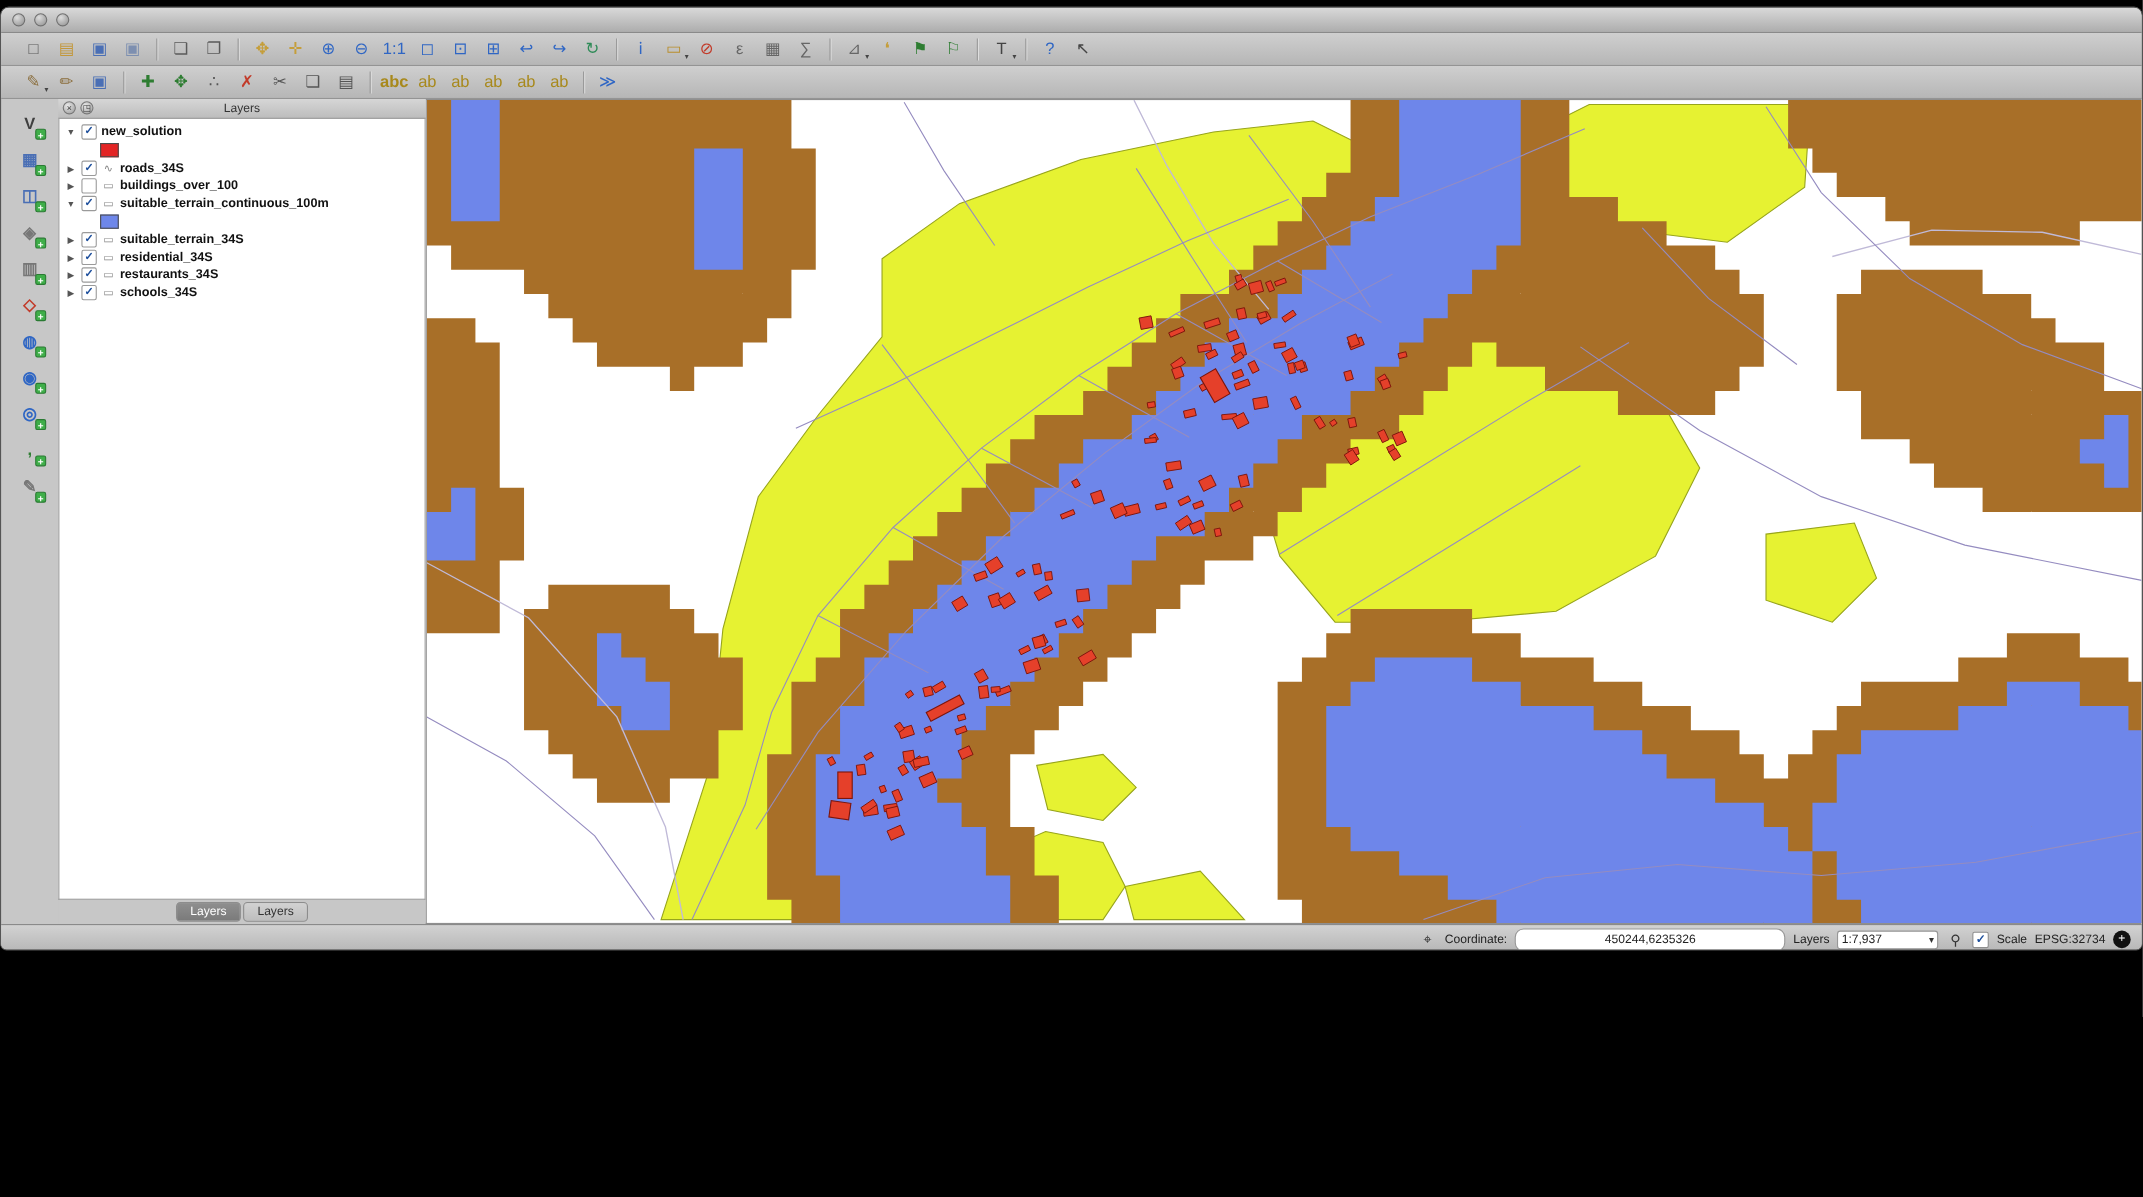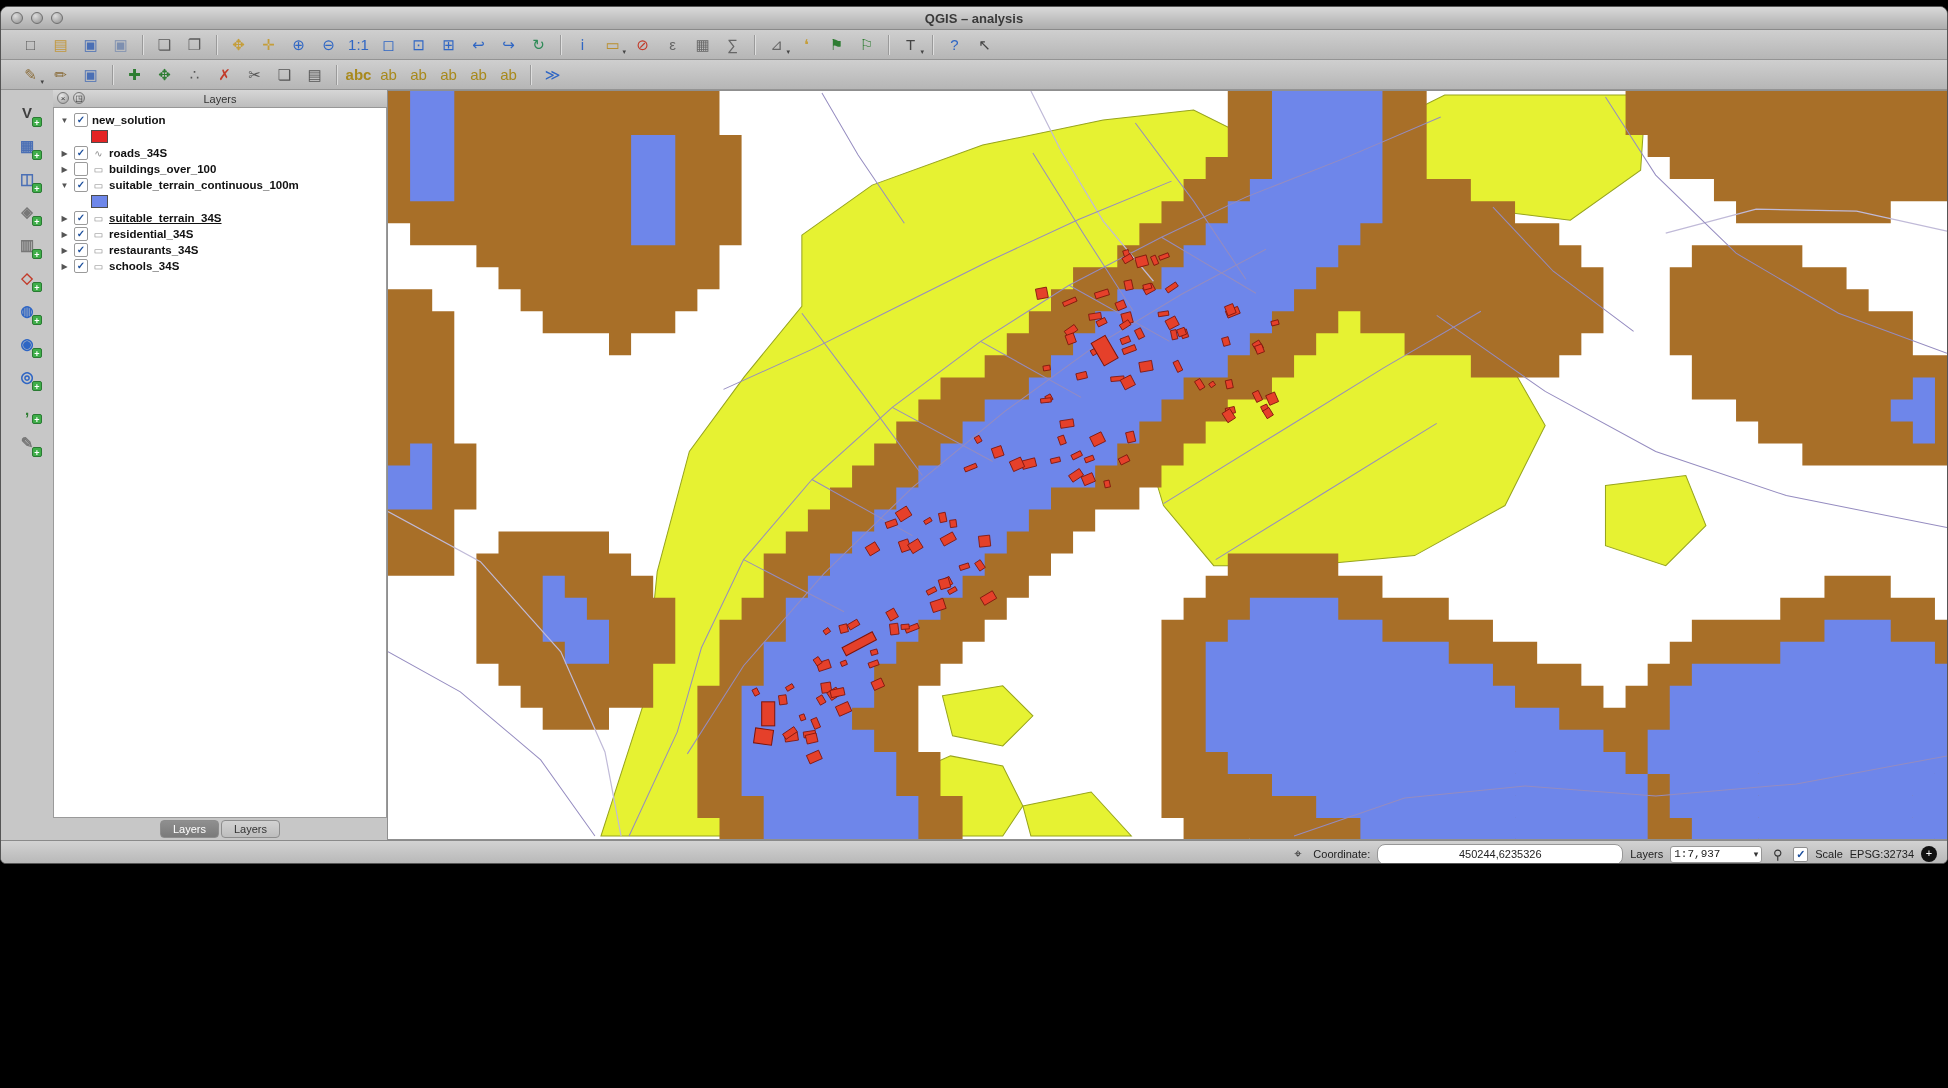--- a/index.html
+++ b/index.html
@@ -40,59 +40,58 @@
           background:radial-gradient(circle at 35% 30%,#e8e8e8,#9a9a9a);border:1px solid #777;
           font-size:8px;line-height:11px;text-align:center;color:#333;box-sizing:border-box;}
   .ph-close{left:4px;} .ph-float{left:20px;}
   #layers-list{flex:1;background:#fff;border:1px solid #9a9a9a;border-top:none;overflow:hidden;padding-top:4px;}
   .layer-row{display:flex;align-items:center;height:16px;gap:4px;padding-left:5px;}
   .tri{width:11px;color:#555;font-size:8px;text-align:center;flex:none;}
   .cbx{width:12px;height:12px;border:1px solid #9a9a9a;border-radius:2px;background:#fff;flex:none;
        font-size:10px;line-height:11px;text-align:center;color:#1d4f9c;font-weight:700;}
   .licon{font-size:10px;color:#8a8a8a;width:13px;text-align:center;flex:none;}
   .llabel{font-size:11.5px;color:#111;font-weight:600;white-space:nowrap;text-align:center;}
-  .und{text-decoration:underline;}
+  .und{}
   .swatch-row{height:17px;display:flex;align-items:center;padding-left:37px;}
   .swatch{width:15px;height:11px;border:1px solid #4c4c4c;display:inline-block;}
   .panel-tabs{height:22px;display:flex;align-items:center;justify-content:center;gap:2px;}
   .ptab{font-size:11px;padding:2px 12px;border:1px solid #8d8d8d;border-radius:4px;
         background:linear-gradient(#d2d2d2,#bdbdbd);color:#333;}
   .ptab.active{background:linear-gradient(#8f8f8f,#7a7a7a);color:#fff;}
   
   #map-wrap{flex:1;background:#fff;border:1px solid #8f8f8f;border-right:none;box-sizing:border-box;}
   #map-svg{width:100%;height:100%;display:block;}
   
   #statusbar{height:26px;background:linear-gradient(#d2d2d2,#b4b4b4);border-top:1px solid #8a8a8a;
              display:flex;align-items:center;gap:7px;padding:0 10px;}
   .sb-spacer{flex:1;}
   .sb-label{font-size:11px;color:#222;}
   .sb-icn{font-size:13px;color:#333;width:17px;text-align:center;}
   .sb-input{width:240px;height:17px;border:1px solid #979797;border-radius:8px;background:#fff;
             font-size:11px;text-align:center;color:#222;font-family:"Liberation Sans",sans-serif;}
   .sb-combo{width:92px;height:17px;border:1px solid #979797;border-radius:3px;background:#fff;
             display:flex;align-items:center;justify-content:space-between;padding:0 3px;box-sizing:border-box;}
-  .sb-combo-val{font-size:11px;color:#222;font-family:Liberation Mono, monospace;}
+  .sb-combo-val{font-size:11px;color:#222;}
   .sb-caret{font-size:9px;color:#333;}
   .sb-check{width:13px;height:13px;border:1px solid #8f8f8f;border-radius:2px;background:#fff;
             font-size:11px;line-height:12px;text-align:center;color:#1d4f9c;font-weight:700;}
   .sb-log{width:16px;height:16px;border-radius:50%;background:#111;color:#fff;font-size:11px;
           line-height:15px;text-align:center;}
 </style>
 </head>
 <body>
 
 <div id="window">
 
   <div id="titlebar">
     <div class="traffic">
       <span class="tl"></span>
       <span class="tl"></span>
       <span class="tl"></span>
     </div>
-    <div class="title">QGIS  – analysis</div>
   </div>
 
   <div id="toolbar1" class="toolbar">
       <button class="tb-btn">
         <span class="glyph" style="color: rgb(90, 90, 90);">□</span>
       </button>
       <button class="tb-btn">
         <span class="glyph" style="color: rgb(194, 151, 58);">▤</span>
       </button>
       <button class="tb-btn">

